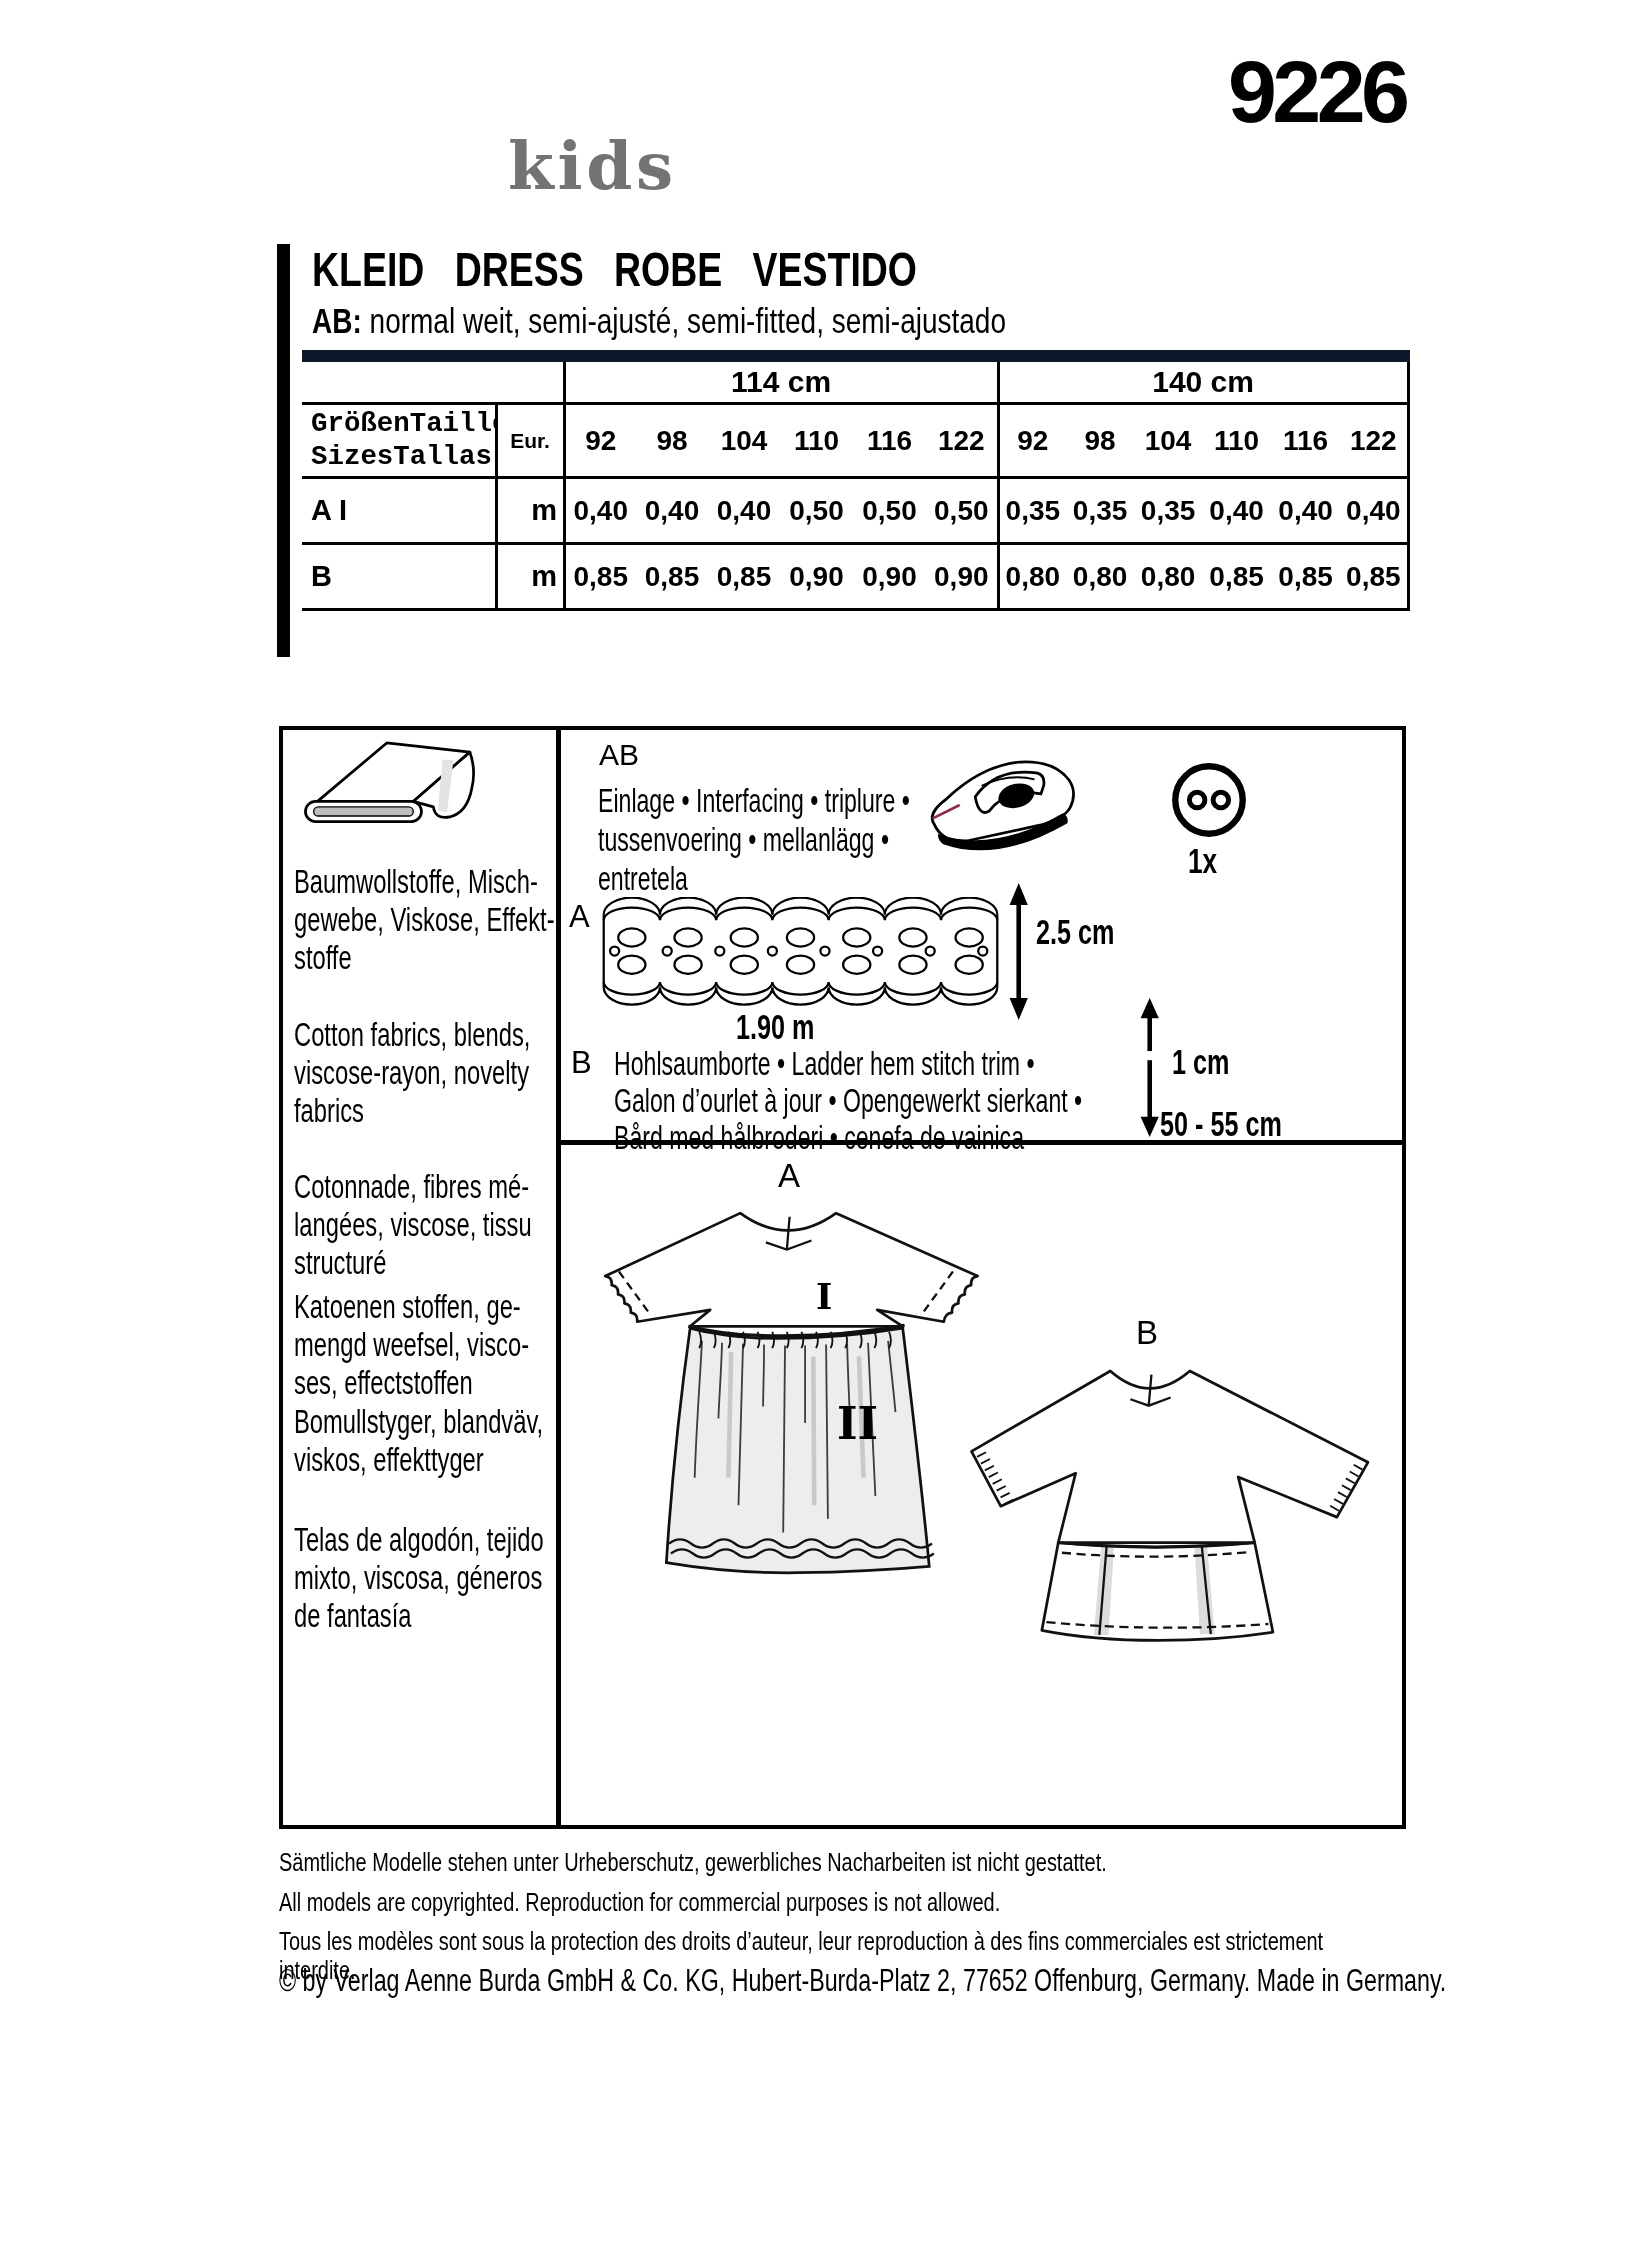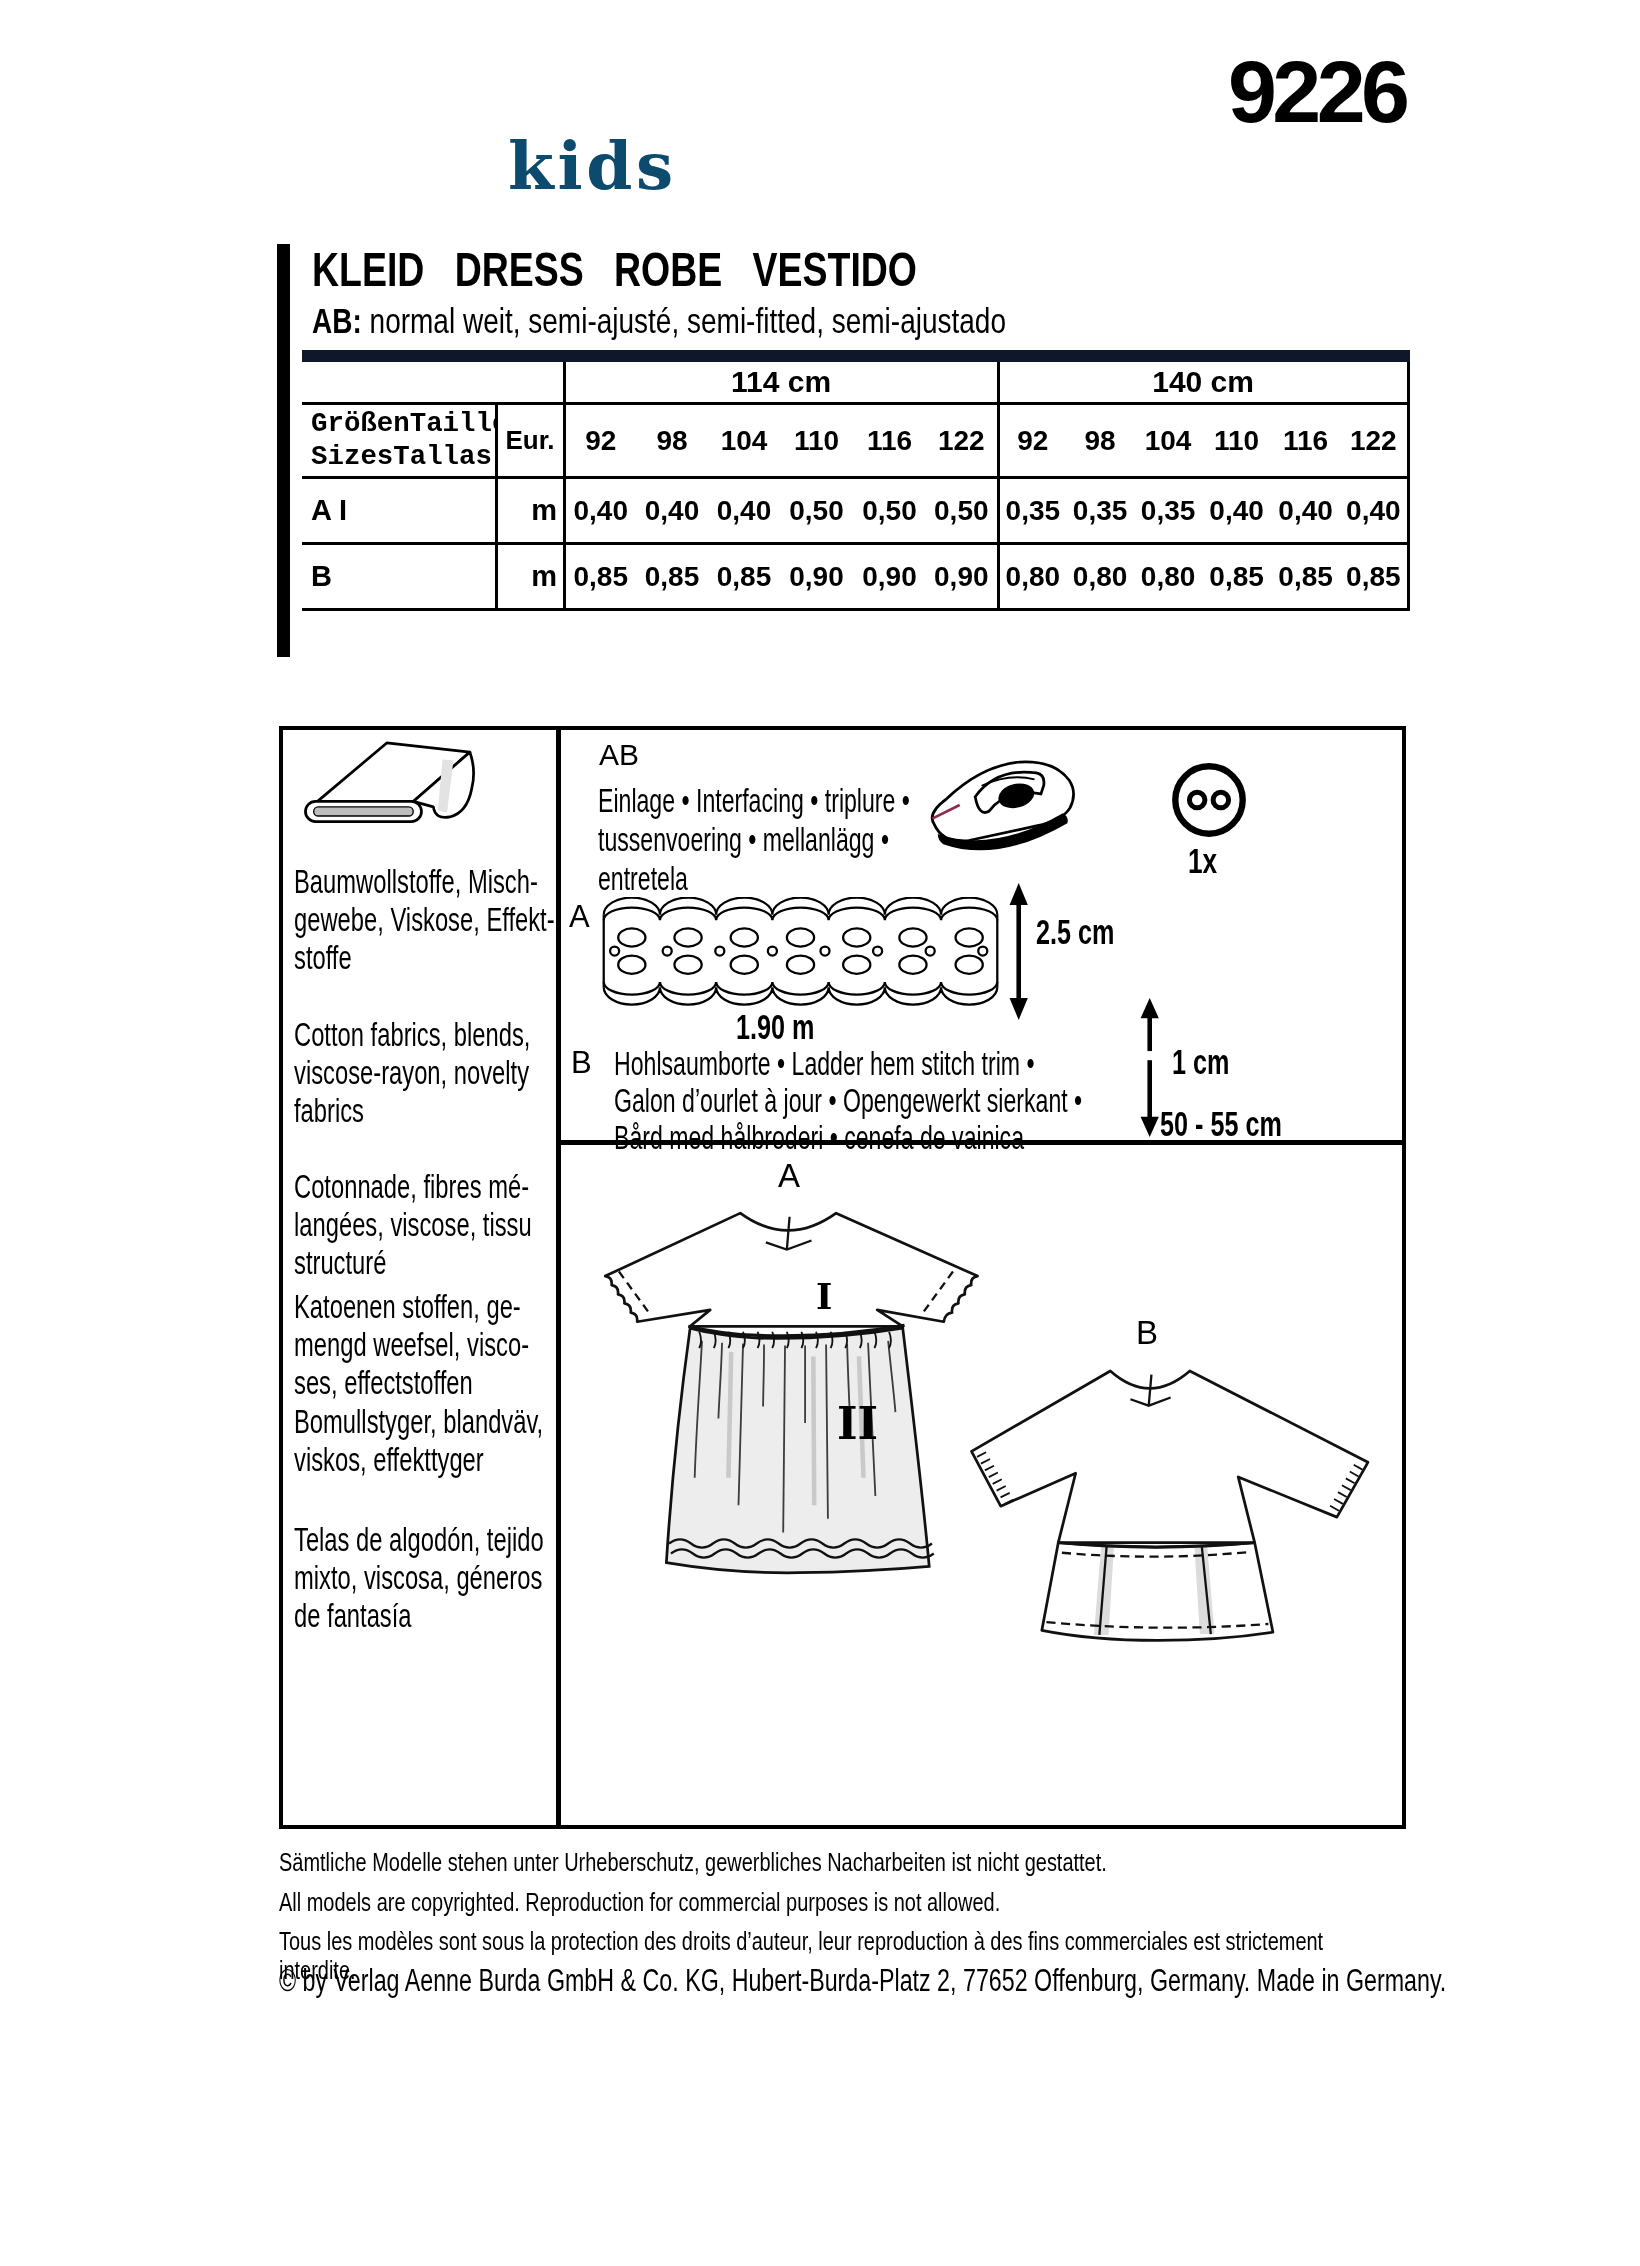--- a/index.html
+++ b/index.html
@@ -5,21 +5,21 @@
   html,body{margin:0;padding:0;background:#fff;}
   .page{position:relative;width:1640px;height:2266px;background:#ffffff;
         font-family:"Liberation Sans",sans-serif;color:#000;overflow:hidden;}
   .abs{position:absolute;}
   .cond{transform-origin:left top;white-space:nowrap;}
 
   
   #logo-burda{left:269px;top:37px;font-size:137px;font-weight:bold;letter-spacing:-7.3px;
               color:#e6007e;line-height:1;}
   #logo-kids{left:508px;top:133px;font-family:"DejaVu Serif",serif;font-weight:bold;
-             font-size:66px;color:#0c4a6e;letter-spacing:3.7px;line-height:1;}
+             font-size:66px;color:#737373;letter-spacing:3.7px;line-height:1;}
   #pattern-number{left:1228px;top:48px;font-size:88px;font-weight:bold;letter-spacing:-4.6px;line-height:1;}
 
   
   #title-bar{left:277px;top:244px;width:12.8px;height:413px;background:#000;}
   #garment-title{left:312px;top:246px;font-size:48px;font-weight:bold;
                  transform:scaleX(.78);word-spacing:25.6px;letter-spacing:0;line-height:1;}
   #fit-line{left:312px;top:302px;font-size:35px;transform:scaleX(.8);line-height:1.1;}
   #fit-line .lbl{font-weight:bold;}
 
   
@@ -29,21 +29,21 @@
   td{border-bottom:3.7px solid #000;font-weight:bold;font-size:28px;text-align:center;
      padding:0;overflow:hidden;}
   .bl{border-left:3.7px solid #000;}
   tr.r1 td{height:40px;font-size:30px;}
   tr.r2 td{height:71px;}
   tr.rd td{height:63px;}
   td.lbl{text-align:left;padding-left:9.1px;font-size:27.4px;font-family:Liberation Mono, monospace;}
   td.lbl .pair{display:flex;justify-content:space-between;width:170px;line-height:1.2;}
   td.rowlbl{text-align:left;padding-left:9.1px;font-size:29px;}
   td.unit{text-align:right;padding-right:5.5px;font-size:29px;}
-  td.eurh{font-size:26px;}
+  td.eurh{font-size:21px;}
 
   
   #materials-box{left:279px;top:726px;width:1127px;height:1103px;border:4.6px solid #000;box-sizing:border-box;}
   #col-divider{left:556px;top:726px;width:4.6px;height:1103px;background:#000;}
   #section-divider{left:561px;top:1140px;width:844px;height:4.6px;background:#000;}
 
   #bolt-icon{left:298px;top:732px;width:183px;height:95px;}
   .fabric-p{left:294px;width:384px;font-size:33px;line-height:38px;transform:scaleX(.72);
             transform-origin:left top;}
   #fab0{top:863px;} #fab1{top:1016px;} #fab2{top:1168px;}

